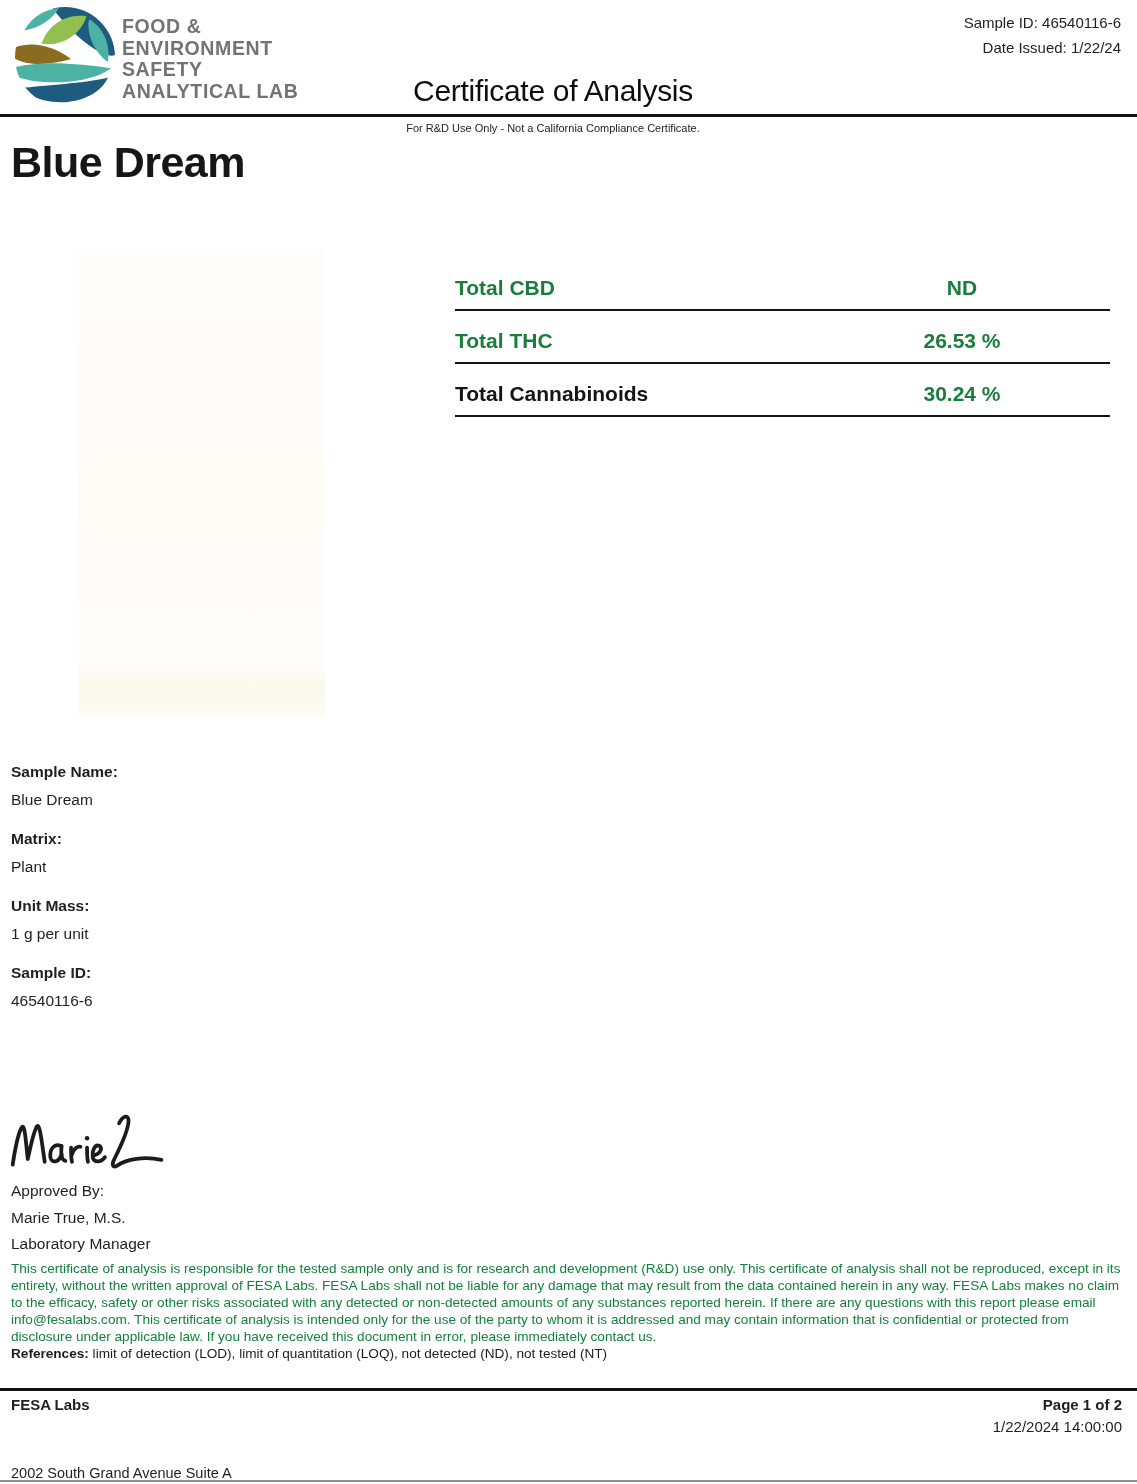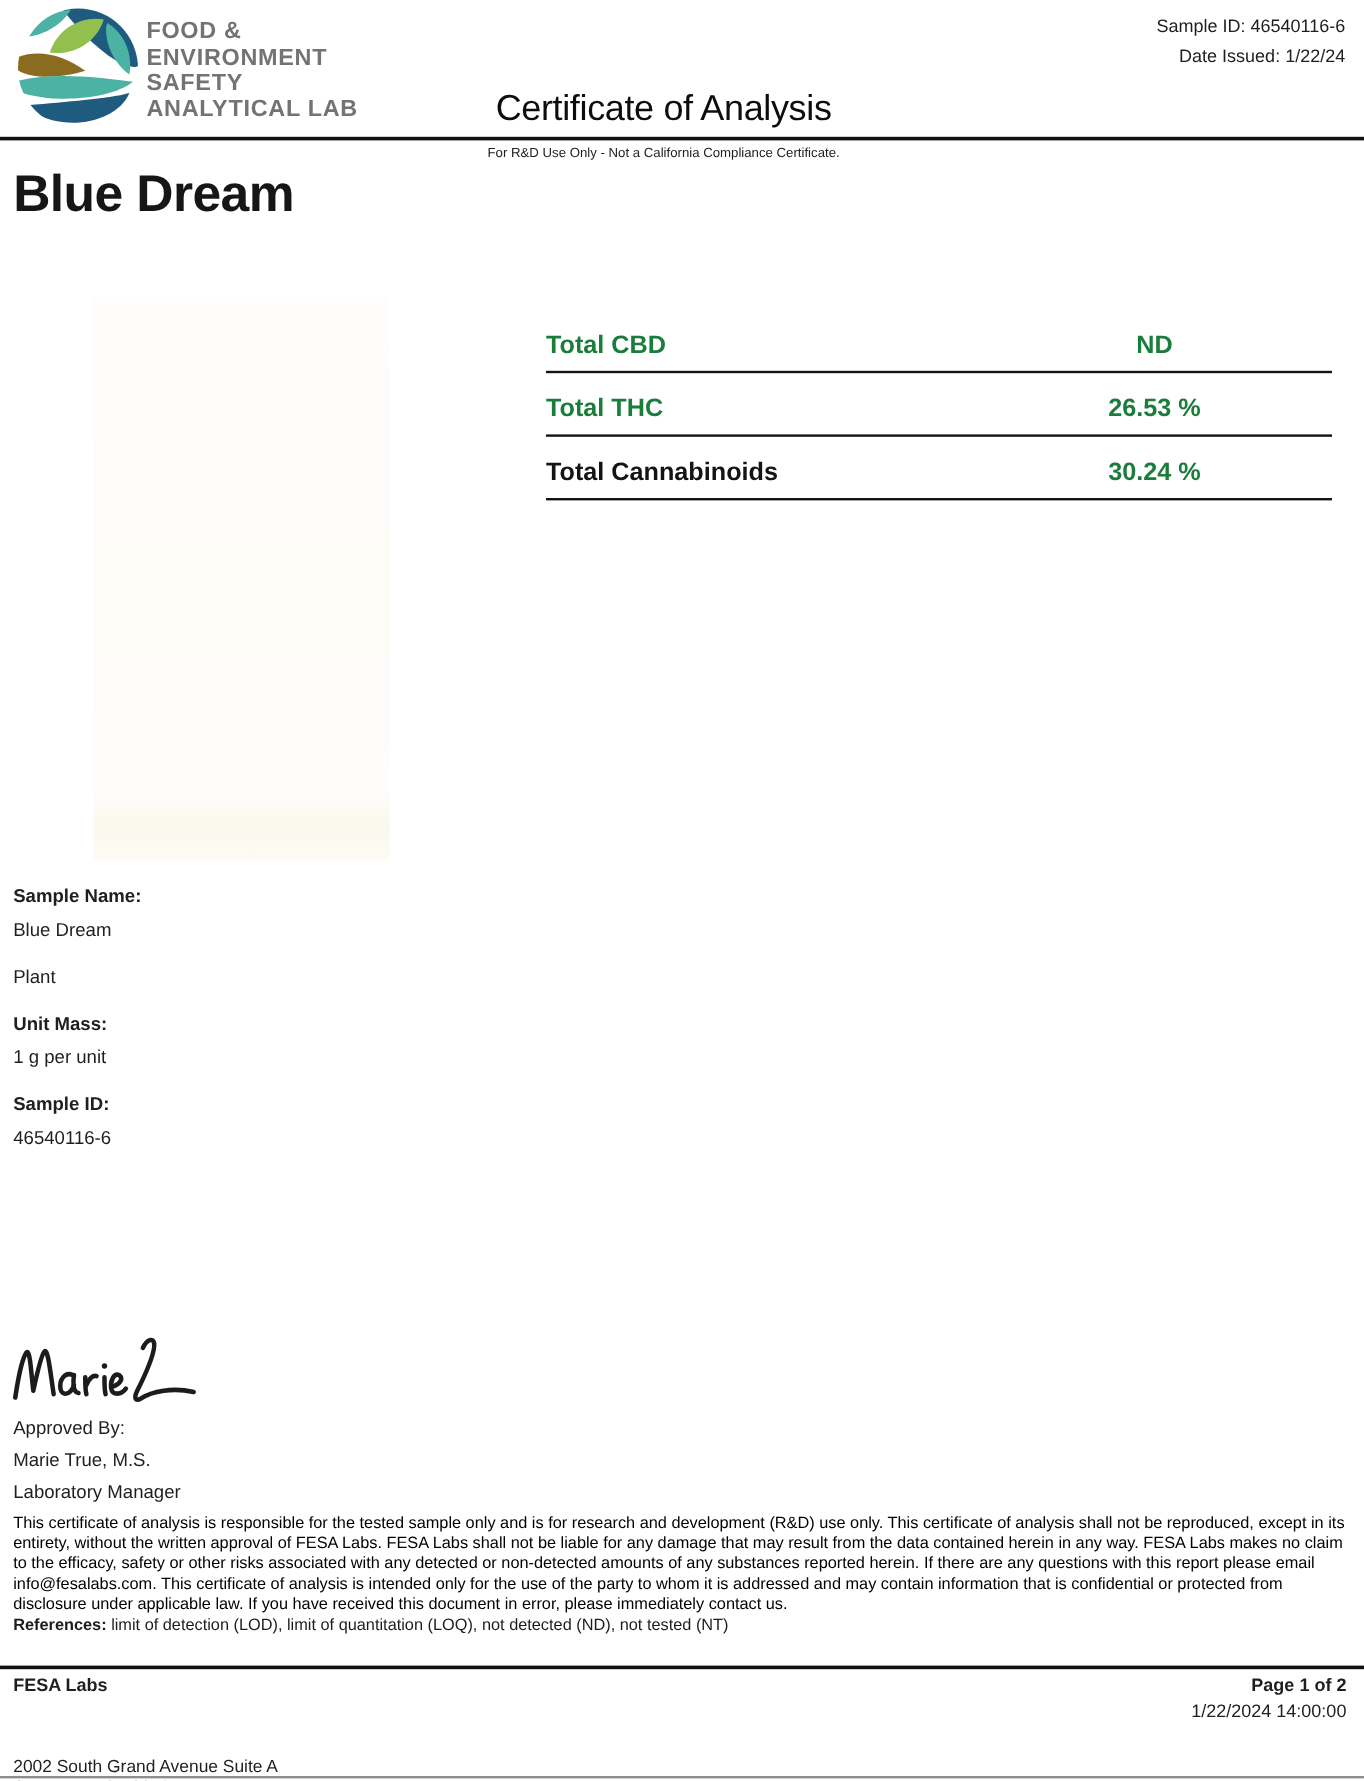--- a/index.html
+++ b/index.html
@@ -42,32 +42,32 @@
     position:relative;height:51px;border-bottom:2.5px solid #141414;
     display:flex;align-items:flex-end;
   }
   .totals-label{font-size:21px;font-weight:bold;padding-bottom:9px;color:#1a7d3c;}
   .totals-label.black{color:#141414;}
   .totals-value{
     position:absolute;left:407px;width:200px;text-align:center;
     font-size:21px;font-weight:bold;color:#1a7d3c;padding-bottom:9px;
   }
   
-  .details{position:absolute;left:11px;top:738px;width:400px;}
+  .details{position:absolute;left:11px;top:762px;width:400px;}
   .detail-group{margin-bottom:19px;}
   .detail-label{font-size:15.5px;font-weight:bold;line-height:20px;margin-bottom:8px;}
   .detail-value{font-size:15.5px;line-height:20px;}
   
   .signature{position:absolute;left:8px;top:1110px;width:160px;height:66px;}
   .approval{position:absolute;left:11px;top:1180px;font-size:15.5px;line-height:21.5px;}
   .approval div{margin-bottom:5px;}
   
   .disclaimer{
     position:absolute;left:11px;top:1260px;width:1116px;
-    font-size:13.6px;line-height:17px;color:#000000;
+    font-size:13.6px;line-height:17px;color:#15803d;
   }
   .references{
     position:absolute;left:11px;top:1345px;width:1116px;
     font-size:13.6px;line-height:17px;color:#1c1c1c;
   }
   .references .ref-label{font-weight:bold;}
   
   .footer-rule{position:absolute;left:0;top:1388px;width:1137px;height:2.5px;background:#121212;}
   .footer-lab{position:absolute;left:11px;top:1396px;font-size:15px;font-weight:bold;}
   .footer-address{position:absolute;left:11px;top:1465px;font-size:14.5px;line-height:16.5px;}
@@ -130,20 +130,21 @@
     <span class="totals-value">30.24 %</span>
   </div>
 </div>
 
 <div class="details">
   <div class="detail-group">
     <div class="detail-label">Sample Name:</div>
     <div class="detail-value">Blue Dream</div>
   </div>
   <div class="detail-group">
+    <div class="detail-label">Matrix:</div>
     <div class="detail-value">Plant</div>
   </div>
   <div class="detail-group">
     <div class="detail-label">Unit Mass:</div>
     <div class="detail-value">1 g per unit</div>
   </div>
   <div class="detail-group">
     <div class="detail-label">Sample ID:</div>
     <div class="detail-value">46540116-6</div>
   </div>

